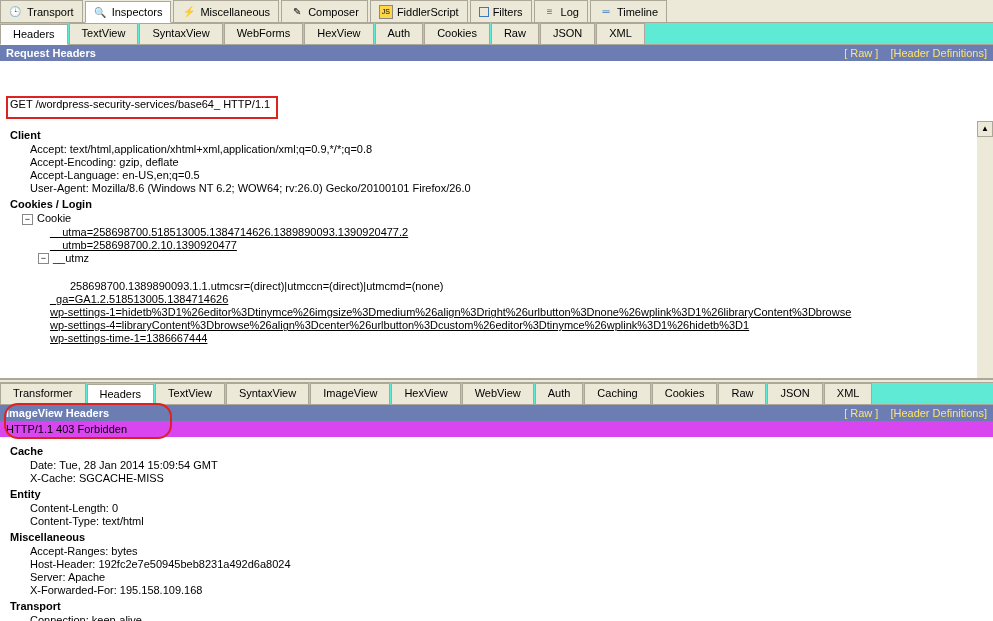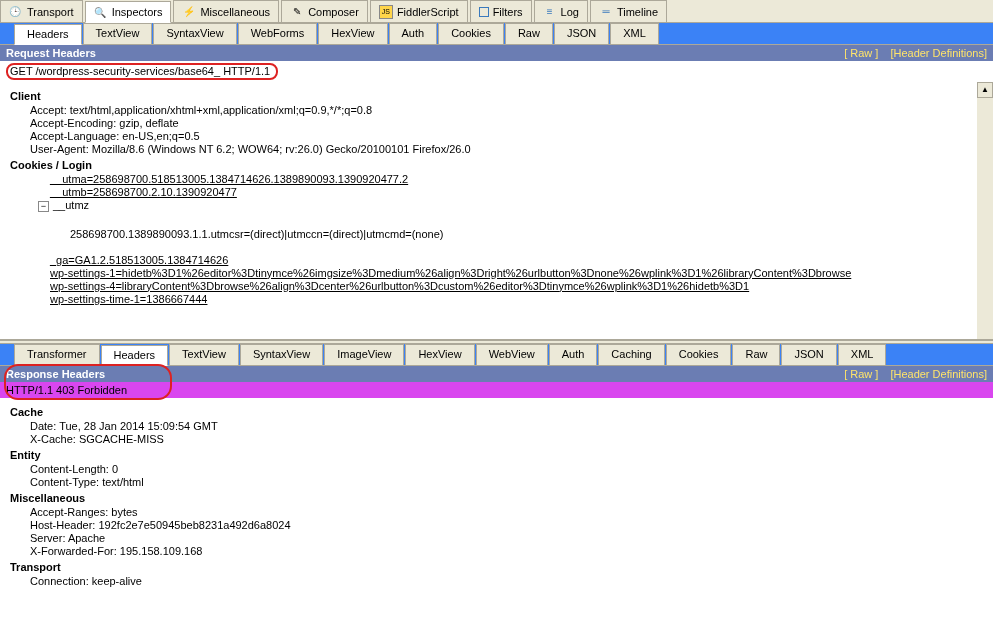--- a/index.html
+++ b/index.html
@@ -1,35 +1,35 @@
 <!DOCTYPE html>
 <html><head>
 <meta charset="utf-8">
 <style>
 * { margin: 0; padding: 0; box-sizing: border-box; }
 body { font-family: Tahoma, Arial, sans-serif; font-size: 11px; color: #000; background: #fff; width: 993px; height: 621px; overflow: hidden; position: relative; }
 .main-tabs { display: flex; border-bottom: 1px solid #aca899; background: #ece9d8; height: 23px; }
 .main-tab { display: flex; align-items: center; gap: 4px; padding: 2px 8px; border: 1px solid #aca899; border-bottom: none; margin-right: 2px; background: #ece9d8; cursor: pointer; white-space: nowrap; }
 .main-tab.active { background: #fff; border-bottom: 1px solid #fff; position: relative; top: 1px; }
 .main-tab .icon { width: 14px; height: 14px; display: inline-flex; align-items: center; justify-content: center; font-size: 10px; }
-.sub-tabs { display: flex; border-bottom: 1px solid #aca899; background: #3b82f6; height: 22px; padding-left: 14px; }
+.sub-tabs { display: flex; border-bottom: 1px solid #aca899; background: #5eead4; height: 22px; }
 .sub-tab { padding: 3px 12px; border: 1px solid #aca899; border-bottom: none; margin-right: 1px; background: #ece9d8; cursor: pointer; white-space: nowrap; }
 .sub-tab.active { background: #fff; border-bottom: 1px solid #fff; position: relative; top: 1px; }
 .section-header { background: #6b7db3; color: #fff; font-weight: bold; padding: 2px 6px; display: flex; justify-content: space-between; align-items: center; gap: 21px; }
 .section-header .links { display: flex; gap: 12px; }
 .section-header .links span { color: #ffe46a; font-weight: normal; cursor: pointer; }
 .request-line { padding: 2px 6px; background: #fff; }
-.circle-red { border: 2px solid #d22; border-radius: 8px; display: inline-block; padding: 0 6px 1px 2px; }
+.circle-red { border: 2px solid #d22; border-radius: 0; display: inline-block; padding: 0 6px 7px 2px; margin-top: 33px; }
 .content-area { background: #fff; padding: 4px 6px; overflow-y: auto; position: relative; }
 .content-area.top { height: 258px; border-bottom: 1px solid #aca899; }
 .content-area.bottom { height: 230px; }
 .group-title { font-weight: bold; margin-top: 4px; margin-bottom: 2px; padding-left: 4px; }
 .indent-1 { padding-left: 24px; margin-bottom: 1px; white-space: nowrap; overflow: hidden; }
 .indent-2 { padding-left: 44px; margin-bottom: 1px; white-space: nowrap; overflow: hidden; text-decoration: underline; }
-.indent-3 { padding-left: 64px; margin-bottom: 14px; white-space: nowrap; overflow: hidden; }
+.indent-3 { padding-left: 64px; margin-bottom: 1px; white-space: nowrap; overflow: hidden; }
 .tree-toggle { display: inline-block; width: 11px; height: 11px; border: 1px solid #888; text-align: center; line-height: 9px; font-size: 9px; margin-right: 4px; background: #fff; cursor: pointer; vertical-align: middle; }
 .tree-row { padding-left: 16px; margin-bottom: 1px; white-space: nowrap; }
 .tree-row-2 { padding-left: 32px; margin-bottom: 16px; white-space: nowrap; }
 .scroll-indicator { position: absolute; top: 0; right: 0; width: 16px; height: 100%; background: #ece9d8; }
 .scroll-indicator .arrow-up { position:absolute; top:0; left:0; width:16px; height:16px; background:#ece9d8; border:1px solid #aca899; text-align:center; line-height:14px; font-size:8px;}
 .response-status { padding: 2px 6px; background: #d946ef; }
 .circle-box { border: 2px solid #d22; border-radius: 14px; padding: 2px 4px; margin: 0; display: block; width: 168px; }
 .divider { height: 4px; background: #ece9d8; border-top: 1px solid #aca899; border-bottom: 1px solid #aca899; }
 .resp-wrapper { position: relative; }
 </style>
@@ -100,20 +100,21 @@
   <div class="scroll-indicator">
       <div class="arrow-up">▲</div>
     </div>
   <div class="group-title">Client</div>
   <div class="indent-1">Accept: text/html,application/xhtml+xml,application/xml;q=0.9,*/*;q=0.8</div>
   <div class="indent-1">Accept-Encoding: gzip, deflate</div>
   <div class="indent-1">Accept-Language: en-US,en;q=0.5</div>
   <div class="indent-1">User-Agent: Mozilla/8.6 (Windows NT 6.2; WOW64; rv:26.0) Gecko/20100101 Firefox/26.0</div>
 
   <div class="group-title">Cookies / Login</div>
+  <div class="tree-row"><span class="tree-toggle">−</span><span>Cookie</span></div>
   <div class="indent-2">__utma=258698700.518513005.1384714626.1389890093.1390920477.2</div>
   <div class="indent-2">__utmb=258698700.2.10.1390920477</div>
   <div class="tree-row-2"><span class="tree-toggle">−</span><span>__utmz</span></div>
   <div class="indent-3">258698700.1389890093.1.1.utmcsr=(direct)|utmccn=(direct)|utmcmd=(none)</div>
   <div class="indent-2">_ga=GA1.2.518513005.1384714626</div>
   <div class="indent-2">wp-settings-1=hidetb%3D1%26editor%3Dtinymce%26imgsize%3Dmedium%26align%3Dright%26urlbutton%3Dnone%26wplink%3D1%26libraryContent%3Dbrowse</div>
   <div class="indent-2">wp-settings-4=libraryContent%3Dbrowse%26align%3Dcenter%26urlbutton%3Dcustom%26editor%3Dtinymce%26wplink%3D1%26hidetb%3D1</div>
   <div class="indent-2">wp-settings-time-1=1386667444</div>
 </div>
 
@@ -132,21 +133,21 @@
   <div class="sub-tab">Cookies</div>
   <div class="sub-tab">Raw</div>
   <div class="sub-tab">JSON</div>
   <div class="sub-tab">XML</div>
 </div>
 
 <div class="resp-wrapper">
 <div class="circle-box" style="position:absolute; top:-2px; left:4px; height:36px; z-index:5; pointer-events:none;"></div>
 
 <div class="section-header">
-  <span>Response Headers</span>
+  <span>ImageView Headers</span>
   <span class="links">
     <span>[ Raw ]</span>
     <span>[Header Definitions]</span>
   </span>
 </div>
 
 <div class="response-status">
   <span>HTTP/1.1 403 Forbidden</span>
 </div>
 </div>

